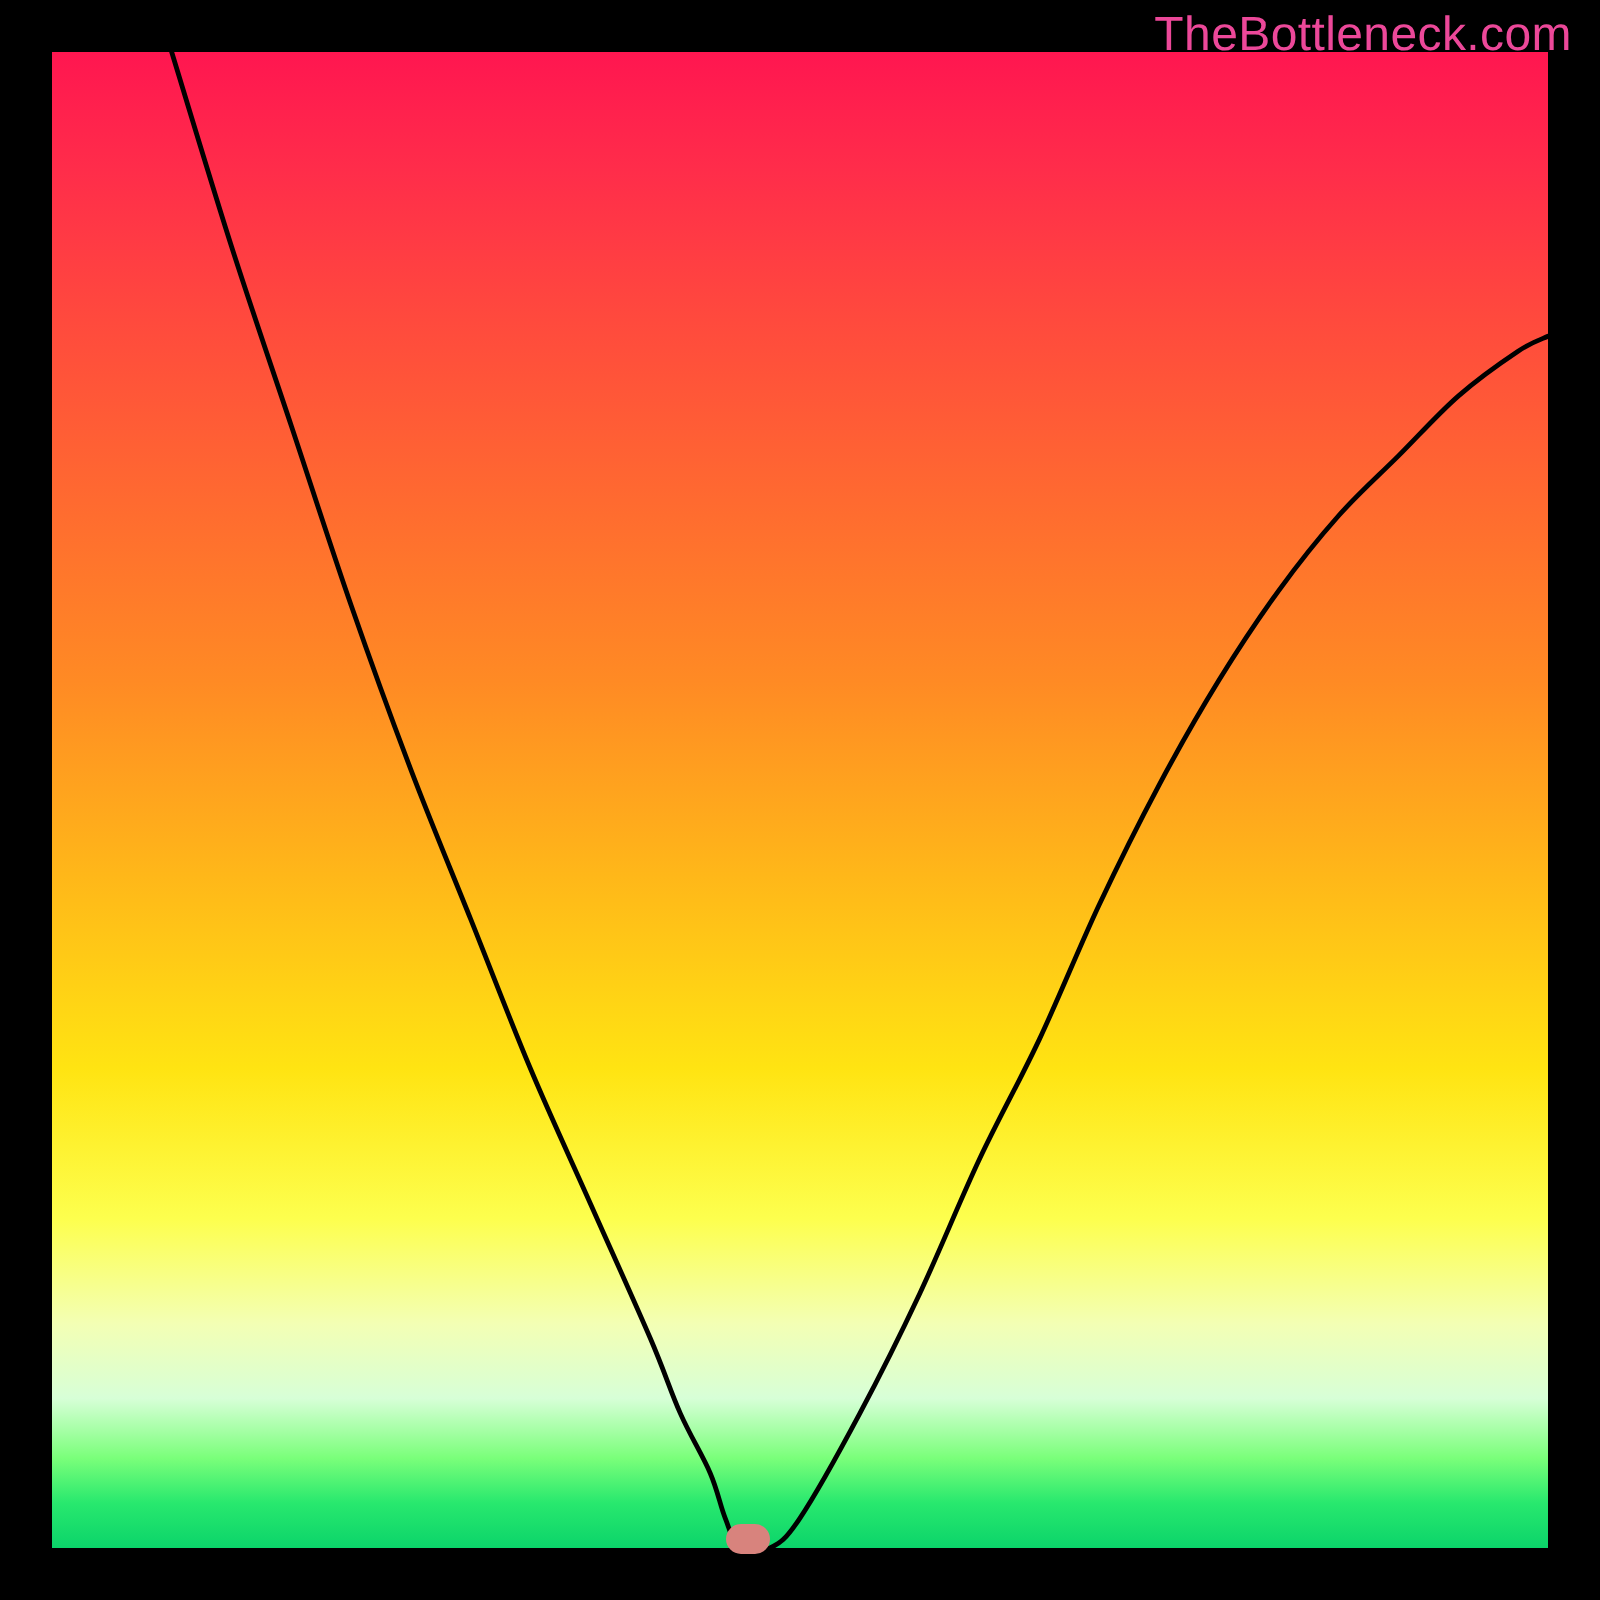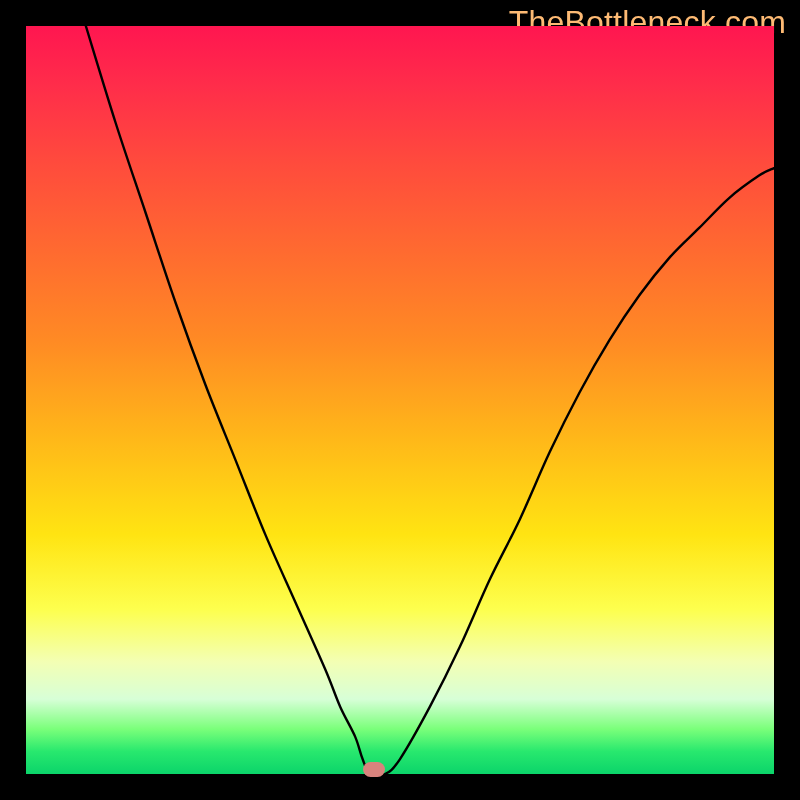--- a/index.html
+++ b/index.html
@@ -8,23 +8,23 @@
     position: relative;
     width: 800px;
     height: 800px;
     background: #000;
   }
   .watermark {
     position: absolute;
     top: 4px;
     right: 14px;
     font-family: Arial, Helvetica, sans-serif;
-    font-size: 32px;
+    font-size: 24px;
     font-weight: 500;
-    color: #fdba74;
+    color: #ec4899;
     letter-spacing: 0.2px;
   }
   .plot-area {
     position: absolute;
     left: 26px;
     top: 26px;
     width: 748px;
     height: 748px;
   }
   .gradient-bg {

